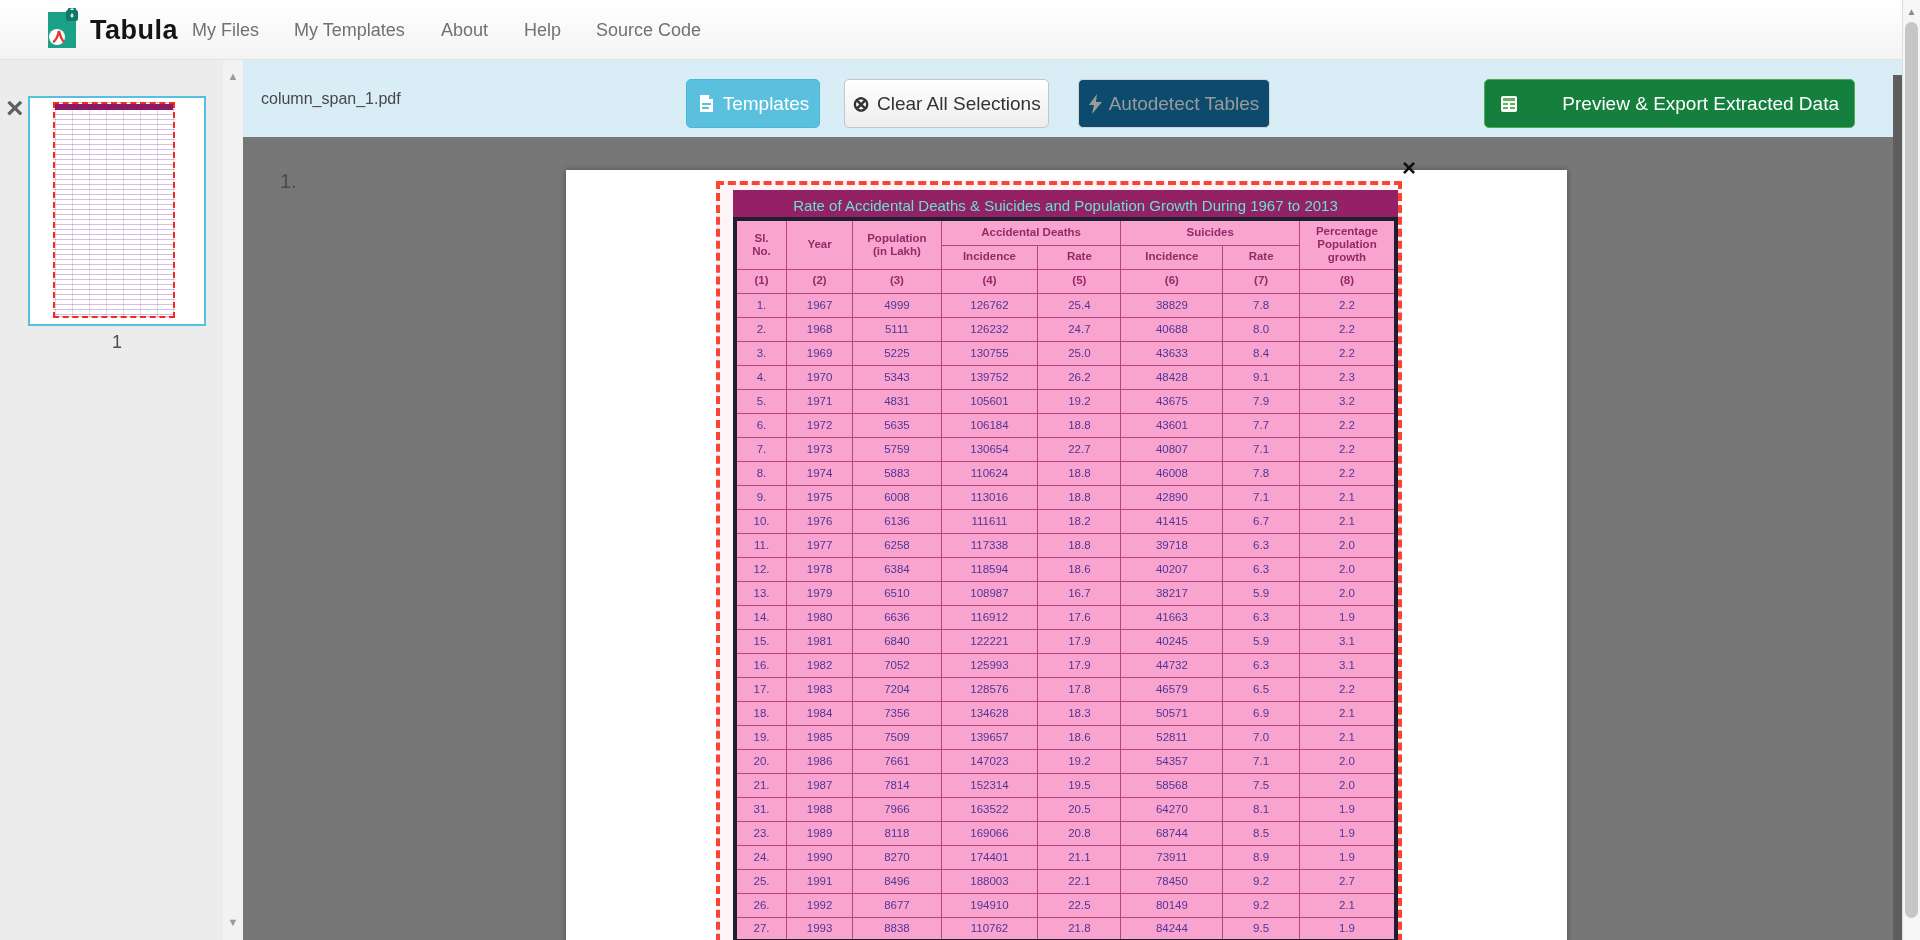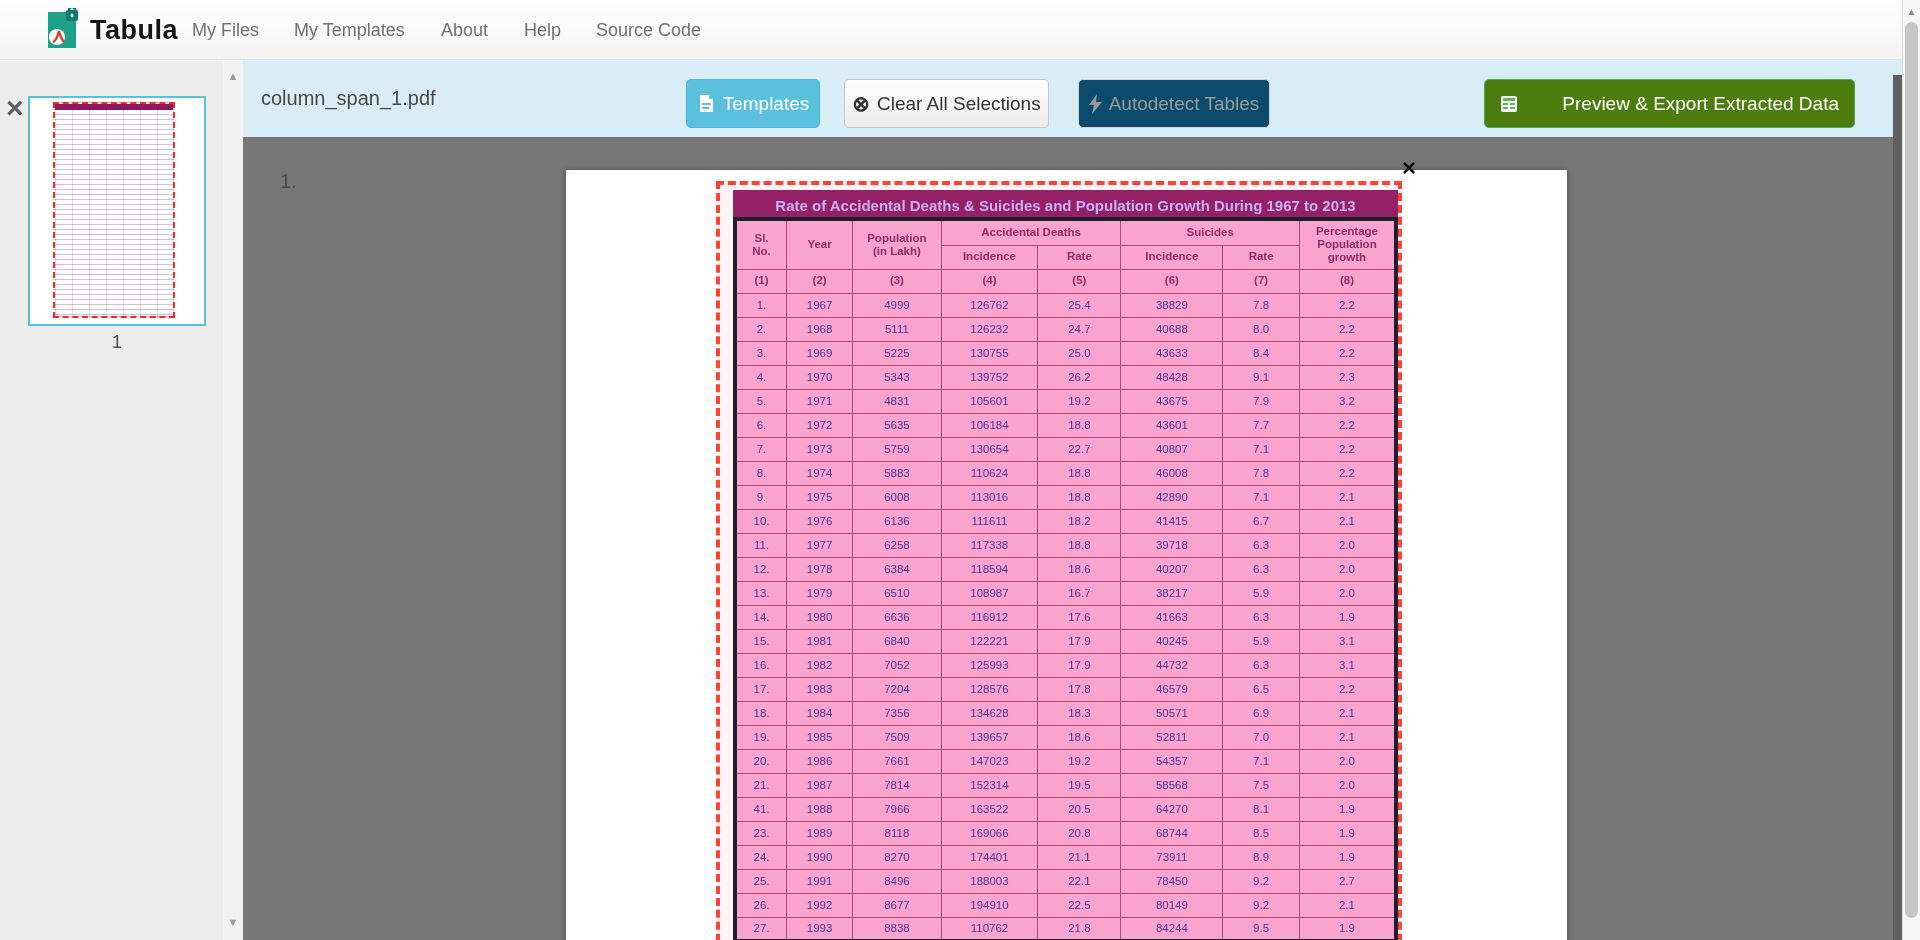--- a/index.html
+++ b/index.html
@@ -38,44 +38,44 @@
                    font-size:18px; color:#4e4e4e; }
   .sidebar-scroll { position:absolute; left:223px; top:60px; width:20px; height:880px;
                     background:#f2f2f2; }
   .scroll-arrow { position:absolute; left:0; width:20px; text-align:center;
                   color:#9a9a9a; font-size:11px; cursor:pointer; }
 
   
   .toolbar { position:absolute; left:243px; top:60px; width:1659px; height:77px;
              background:#d9edf7; z-index:20; }
   .filename { position:absolute; left:18px; top:0; height:77px; line-height:77px;
-              font-size:20px; color:#484848; }
+              font-size:16px; color:#484848; }
   .btn { position:absolute; top:79px; height:49px; display:flex; align-items:center;
          justify-content:center; gap:7px; border-radius:5px; font-size:19px;
          cursor:pointer; z-index:25; }
   .btn-templates { left:443px; width:134px; background:#5bc0de; border:1px solid #46b8da;
                    color:#ffffff; }
   .btn-clear { left:601px; width:205px; background:linear-gradient(#ffffff,#ededed);
                border:1px solid #c6c6c6; color:#333333; }
   .btn-auto { left:835px; width:192px; background:#0c4a6e; border:1px solid #d4d4d4;
               color:#9b9b9b; cursor:default; }
-  .btn-export { right:65px; width:auto; padding:0 15px; background:#4d7c0f;
+  .btn-export { right:65px; width:auto; padding:0 15px; background:#15803d;
                 border:1px solid #4cae4c; color:#ffffff; font-weight:400;gap:44px; }
   .circled-x { font-size:21px; line-height:21px; font-weight:bold; }
 
   
   .main { position:absolute; left:243px; top:137px; width:1650px; height:803px;
           background:#777777; overflow:hidden; }
   .page-marker { position:absolute; left:37px; top:33px; font-size:20px; color:#4b4b4b; }
   .pdf-page { position:absolute; left:323px; top:33px; width:1001px; height:900px;
               background:#ffffff; box-shadow:0 0 6px rgba(0,0,0,0.35); }
 
   
   .pdf-table-wrap { position:absolute; left:167px; top:20px; width:665px; }
-  .pdf-table-title { height:27px; background:#8c1a63; color:#c4b5fd; font-weight:bold;
+  .pdf-table-title { height:27px; background:#8c1a63; color:#5eead4; font-weight:normal;
                      font-size:15px; text-align:center; line-height:27px;
                      border:2px solid #8c1a63; border-bottom:none; white-space:nowrap; overflow:hidden; }
   table.pdf-table { width:100%; border-collapse:collapse; table-layout:fixed;
                     border:4px solid #0f172a; background:#f9a8d4; }
   table.pdf-table th, table.pdf-table td { border:1px solid #b2417f; text-align:center;
                     vertical-align:middle; overflow:hidden; }
   table.pdf-table thead th { color:#8c2566; font-weight:bold; font-size:11.5px;
                     white-space:pre-line; line-height:1.15; }
   tr.hdr-group th { height:26px; }
   tr.hdr-sub th  { height:24px; }
@@ -434,21 +434,21 @@
               <td>21.</td>
               <td>1987</td>
               <td>7814</td>
               <td>152314</td>
               <td>19.5</td>
               <td>58568</td>
               <td>7.5</td>
               <td>2.0</td>
             </tr>
             <tr>
-              <td>41.</td>
+              <td>31.</td>
               <td>1988</td>
               <td>7966</td>
               <td>163522</td>
               <td>20.5</td>
               <td>64270</td>
               <td>8.1</td>
               <td>1.9</td>
             </tr>
             <tr>
               <td>23.</td>

